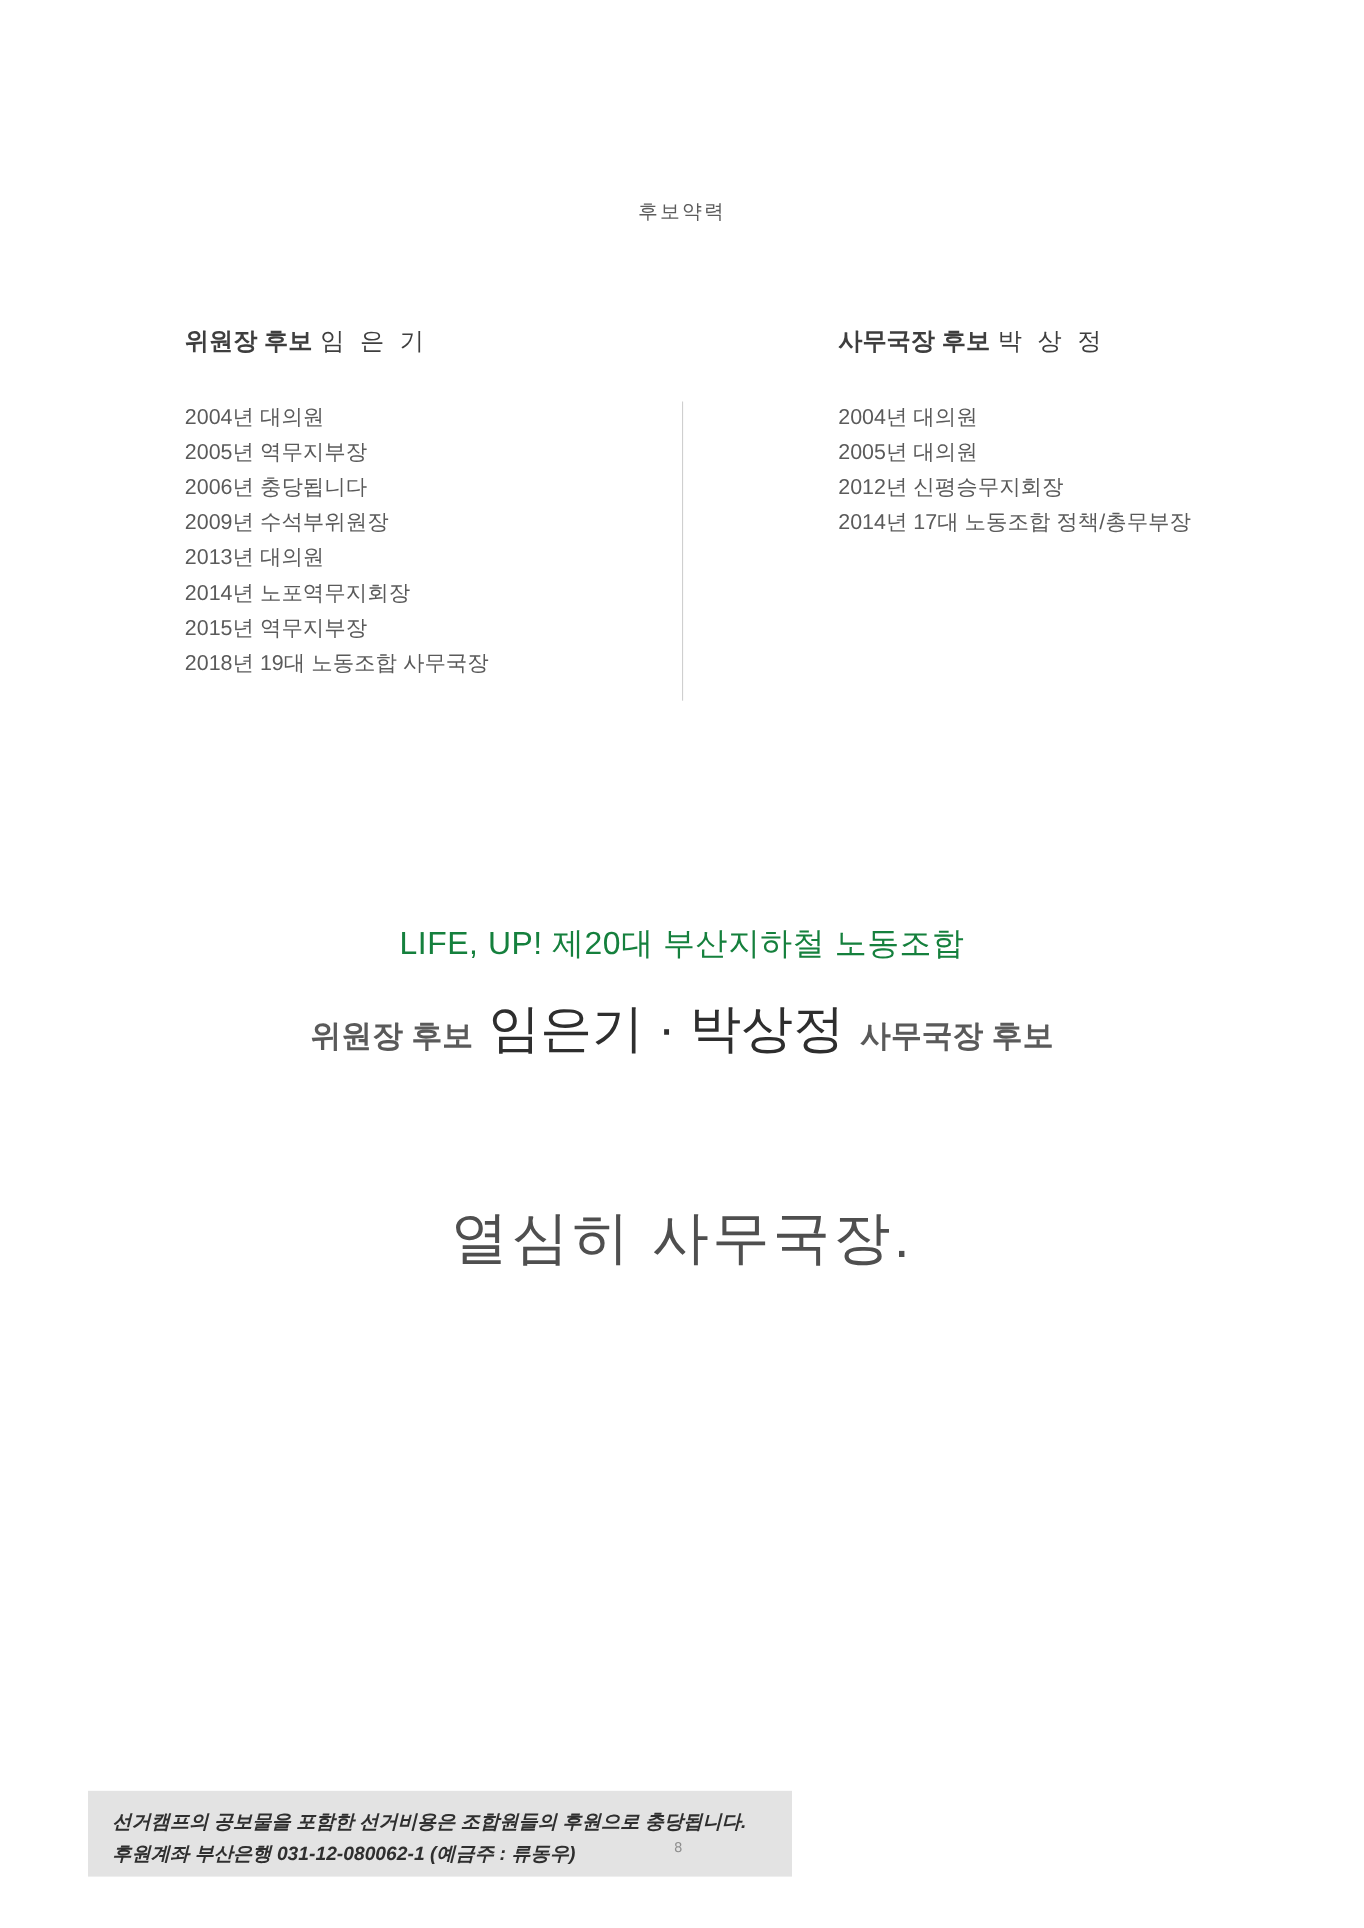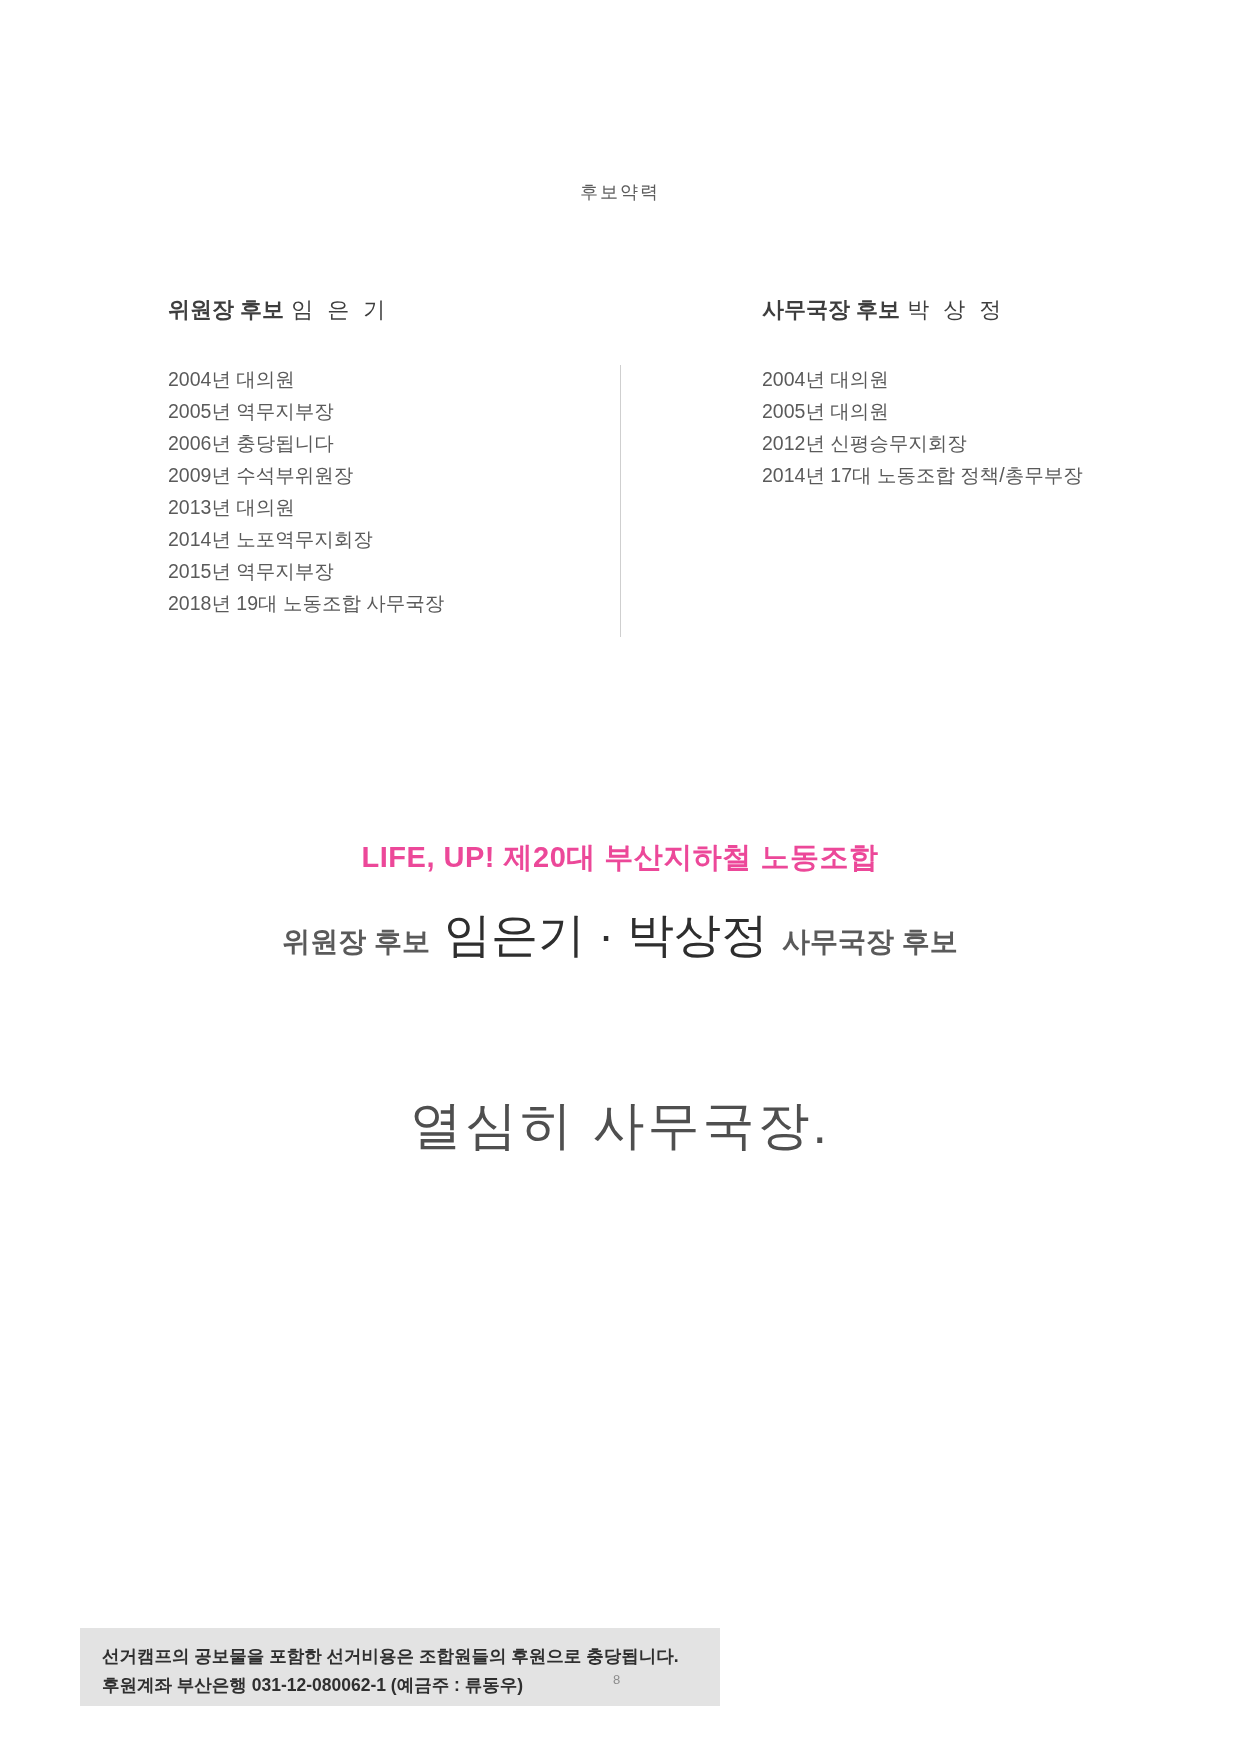--- a/index.html
+++ b/index.html
@@ -92,22 +92,22 @@
   
   .slogan-wrap {
     position: absolute;
     top: 838px;
     left: 0;
     width: 1240px;
     text-align: center;
   }
   .slogan-line1 {
     font-size: 29px;
-    font-weight: bold;
-    color: #ec4899;
+    font-weight: normal;
+    color: #15803d;
     letter-spacing: 0.5px;
   }
   .slogan-line2 {
     margin-top: 26px;
     color: #3a3a3a;
     white-space: nowrap;
   }
   .slogan-small {
     font-size: 28px;
     font-weight: bold;
@@ -146,20 +146,21 @@
   }
   .footer-inner {
     padding: 14px 0 0 22px;
   }
   .footer-line {
     font-size: 17.5px;
     font-weight: bold;
     color: #2f2f2f;
     line-height: 29px;
     white-space: nowrap;
+    font-style: italic;
   }
 
   .page-number {
     position: absolute;
     left: 613px;
     top: 1672px;
     font-size: 13px;
     color: #8d8d8d;
   }
 </style>

